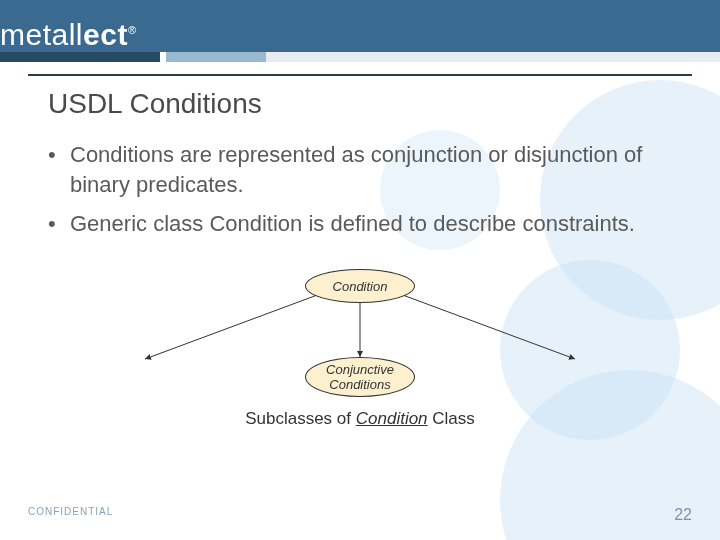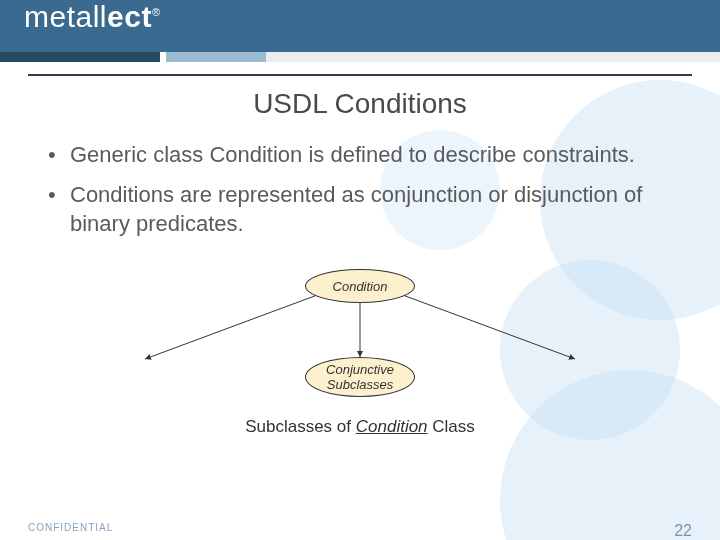--- a/index.html
+++ b/index.html
@@ -8,53 +8,53 @@
 
   
   .blob { position: absolute; border-radius: 50%; background: rgba(200,225,245,0.45); z-index: 0; }
   .blob.b1 { width: 240px; height: 240px; right: -60px; top: 80px; }
   .blob.b2 { width: 180px; height: 180px; right: 40px; top: 260px; }
   .blob.b3 { width: 260px; height: 260px; right: -40px; bottom: -90px; }
   .blob.b4 { width: 120px; height: 120px; right: 220px; top: 130px; background: rgba(200,225,245,0.35); }
 
   
   .header { position: relative; z-index: 2; }
-  .brandbar { background: #3a6a8f; height: 52px; display: flex; align-items: flex-start; padding-left: 24px; }
+  .brandbar { background: #3a6a8f; height: 52px; display: flex; align-items: flex-end; }
   .brandtext { color: #fff; font-size: 30px; letter-spacing: 0.5px; font-family: Arial, sans-serif; }
   .brandtext .light { font-weight: 300; }
   .brandtext .bold { font-weight: 700; }
   .reg { font-size: 11px; vertical-align: super; }
   .stripe { height: 10px; display: flex; }
   .stripe .s1 { background:#264a63; flex:0 0 160px; }
   .stripe .s2 { background:#fff; flex:0 0 6px; }
   .stripe .s3 { background:#9abad1; flex:0 0 100px; }
   .stripe .s4 { background:#e9edf0; flex:1; }
   .rule { height:2px; background:#2d3b4a; margin: 12px 28px 0 28px; }
 
   
   .content { position: relative; z-index: 2; padding: 12px 48px 0 48px; }
-  .title { font-size: 28px; color:#4a4a4a; font-weight: 400; margin-bottom: 20px; text-align: center; }
+  .title { font-size: 28px; color:#4a4a4a; font-weight: 400; margin-bottom: 20px; }
   ul.bullets { list-style: none; font-size: 22px; color:#5a5a5a; line-height: 1.35; }
   ul.bullets li { position: relative; padding-left: 22px; margin-bottom: 10px; }
   ul.bullets li::before { content: "•"; position: absolute; left: 0; top: 0; }
 
   
   .diagram { position: relative; margin: 30px auto 0 auto; width: 600px; height: 140px; }
   .node { position: absolute; background:#fdf0cf; border:1px solid #333; border-radius: 50% / 50%; display:flex; align-items:center; justify-content:center; text-align:center; font-size:13px; font-style: italic; color:#333; padding:4px 8px; }
   .node.top { width:110px; height:34px; left:245px; top:0; }
   .node.leftn { width:110px; height:40px; left:15px; top:88px; }
   .node.midn { width:110px; height:40px; left:245px; top:88px; }
   .node.rightn{ width:110px; height:40px; left:475px; top:88px; }
   svg.links { position:absolute; inset:0; width:100%; height:100%; }
 
-  .caption { text-align:center; font-size:17px; margin-top:8px; color:#333; }
+  .caption { text-align:center; font-size:17px; color:#333; }
   .caption .u { text-decoration: underline; font-style: italic; }
 
   
-  .footer { position:absolute; bottom:0; left:0; right:0; display:flex; justify-content:space-between; padding:0 28px; font-size:10px; color:#8aa3b8; letter-spacing:1px; z-index:2; }
+  .footer { position:absolute; bottom:16px; left:0; right:0; display:flex; justify-content:space-between; padding:0 28px; font-size:10px; color:#8aa3b8; letter-spacing:1px; z-index:2; }
   .footer .pg { font-size:16px; color:#7a94a9; letter-spacing:0; }
 </style>
 </head>
 <body>
 
 <div class="slide">
 
   <div class="blob b1"></div>
   <div class="blob b2"></div>
   <div class="blob b3"></div>
@@ -71,37 +71,37 @@
         <div class="s2"></div>
         <div class="s3"></div>
         <div class="s4"></div>
     </div>
     <div class="rule"></div>
   </div>
 
   <div class="content">
     <h1 class="title">USDL Conditions</h1>
     <ul class="bullets">
+      <li>Conditions are represented as conjunction or disjunction of binary predicates.</li>
       <li>Generic class Condition is defined to describe constraints.</li>
-      <li>Conditions are represented as conjunction or disjunction of binary predicates.</li>
     </ul>
 
     <div class="diagram">
       <svg class="links">
         <defs>
           <marker id="ah" markerWidth="8" markerHeight="8" refX="6" refY="3" orient="auto">
             <path d="M0,0 L6,3 L0,6 Z" fill="#333"></path>
           </marker>
         </defs>
         <line x1="260" y1="25" x2="85" y2="90" stroke="#333" stroke-width="1" marker-end="url(#ah)"></line>
         <line x1="300" y1="34" x2="300" y2="88" stroke="#333" stroke-width="1" marker-end="url(#ah)"></line>
         <line x1="340" y1="25" x2="515" y2="90" stroke="#333" stroke-width="1" marker-end="url(#ah)"></line>
       </svg>
       <div class="node top">Condition</div>
-      <div class="node midn">Conjunctive Subclasses</div>
+      <div class="node midn">Conjunctive Conditions</div>
     </div>
 
     <div class="caption">
       <span>Subclasses of </span><span class="u">Condition</span><span> Class</span>
     </div>
   </div>
 
   <div class="footer">
     <span>CONFIDENTIAL</span>
     <span class="pg">22</span>

